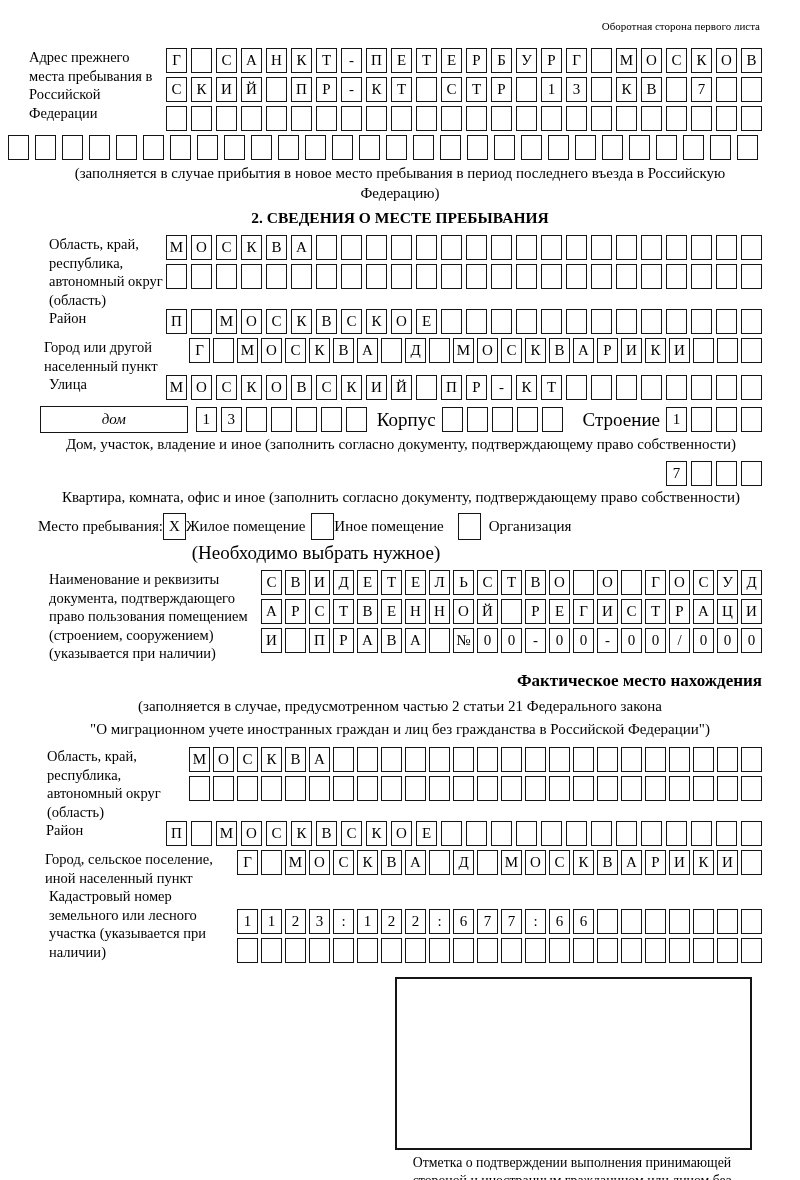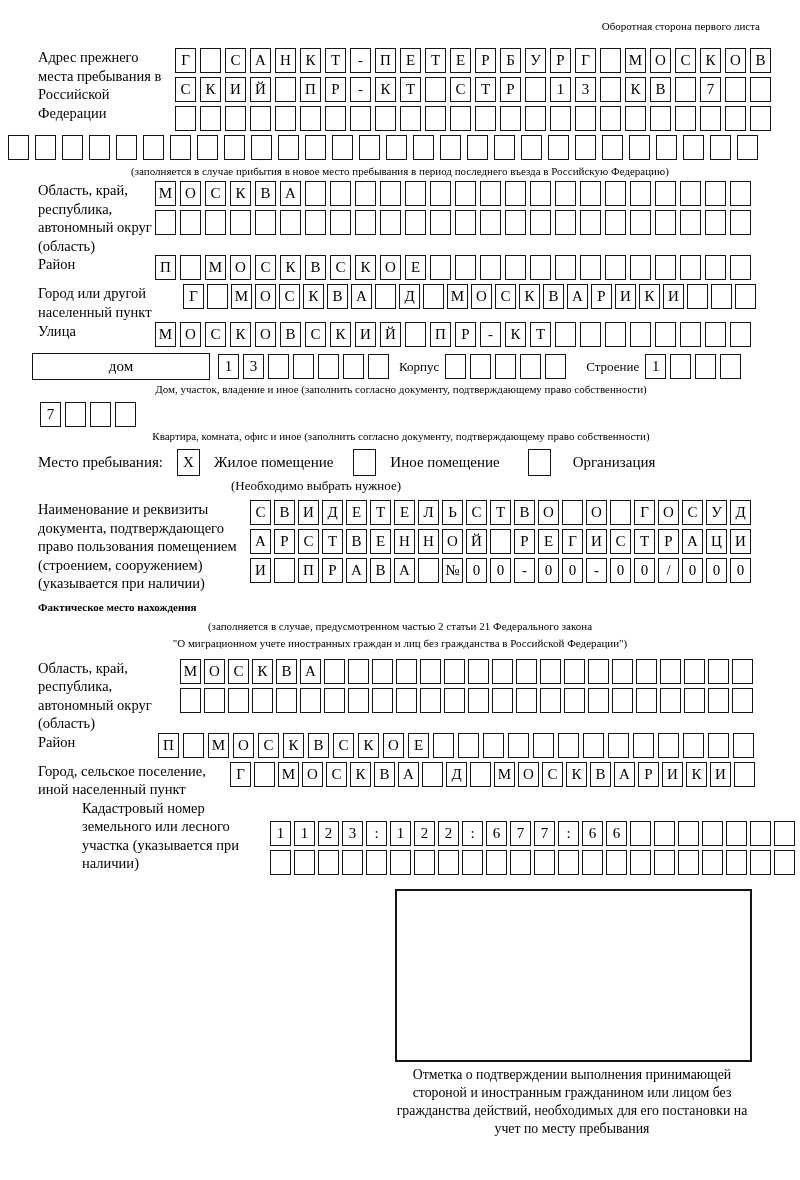--- a/index.html
+++ b/index.html
@@ -1,37 +1,37 @@
 <!DOCTYPE html>
 <html><head>
 <meta charset="utf-8">
 <style>
   html,body{margin:0;padding:0;background:#fff;}
   body{width:800px;height:1180px;overflow:hidden;color:#000;
        font-family:"Liberation Serif","DejaVu Serif",serif;}
   .page{box-sizing:border-box;width:800px;height:1180px;padding:14px 38px 0 38px;position:relative;}
   .header-note{text-align:right;font-size:11px;margin:6px 2px 16px 0;}
-  .row{display:flex;align-items:flex-start;}
+  .row{display:flex;align-items:flex-start;justify-content:flex-end;}
   .label{font-size:14.5px;line-height:1.28;flex:0 0 auto;}
   .cellrow{display:flex;gap:4px;margin-bottom:4px;}
   .cellrow.tight{gap:3px;}
   .cellrow.wide{gap:6px;}
   .cell{box-sizing:border-box;flex:0 0 auto;width:21px;height:25px;border:1.6px solid #151515;
         display:flex;align-items:center;justify-content:center;font-size:15px;line-height:1;}
-  .caption{font-size:11px;text-align:center;margin:1px 0 3px 0;line-height:1.3;}
+  .caption{font-size:15px;text-align:center;margin:1px 0 3px 0;line-height:1.3;}
   .caption.left{text-align:center;margin-left:2px;}
   .section-title{font-size:15.5px;font-weight:bold;text-align:center;margin:6px 0 8px 0;}
-  .sub-title{font-size:11px;font-weight:bold;text-align:left;margin:8px 0 6px 0;}
+  .sub-title{font-size:17px;font-weight:bold;text-align:right;margin:8px 0 6px 0;}
   .wbox{box-sizing:border-box;border:1.6px solid #151515;height:27px;display:flex;
         align-items:center;justify-content:center;font-size:15px;flex:0 0 auto;}
-  .inline-label{font-size:13px;line-height:27px;flex:0 0 auto;}
+  .inline-label{font-size:19px;line-height:27px;flex:0 0 auto;}
   .checkbox{box-sizing:border-box;width:23px;height:27px;border:1.6px solid #151515;flex:0 0 auto;
             display:flex;align-items:center;justify-content:center;font-size:15px;}
-  .stay-row{display:flex;align-items:center;gap:14px;margin:6px 0 2px 0;font-size:15px;}
-  .stay-note{font-size:13px;margin:2px 0 6px 118px;width:320px;text-align:center;}
+  .stay-row{display:flex;align-items:center;gap:0;margin:6px 0 2px 0;font-size:15px;}
+  .stay-note{font-size:19px;margin:2px 0 6px 118px;width:320px;text-align:center;}
   .bigbox{box-sizing:border-box;width:357px;height:173px;border:2px solid #151515;
           margin:10px 0 4px 357px;}
   .bigbox-caption{width:364px;margin-left:352px;text-align:center;font-size:13.8px;line-height:1.3;}
   .mt6{margin-top:6px;}
   .mb2{margin-bottom:2px;}
 </style>
 </head>
 <body>
 
 <div class="page">
@@ -146,20 +146,21 @@
       <div class="cell"></div>
       <div class="cell"></div>
       <div class="cell"></div>
       <div class="cell"></div>
       <div class="cell"></div>
       <div class="cell"></div>
       <div class="cell"></div>
     </div>
   <div class="caption">(заполняется в случае прибытия в новое место пребывания в период последнего въезда в Российскую Федерацию)</div>
 
+  <div class="section-title">2. СВЕДЕНИЯ О МЕСТЕ ПРЕБЫВАНИЯ</div>
 
   <div class="row">
     <div class="label" style="width:117px;">Область, край, республика, автономный округ (область)</div>
     <div>
       <div class="cellrow">
           <div class="cell">М</div>
           <div class="cell">О</div>
           <div class="cell">С</div>
           <div class="cell">К</div>
           <div class="cell">В</div>
@@ -296,21 +297,21 @@
         <div class="cell"></div>
         <div class="cell"></div>
         <div class="cell"></div>
         <div class="cell"></div>
         <div class="cell"></div>
         <div class="cell"></div>
       </div>
   </div>
 
   <div class="row" style="margin:2px 0 2px -6px;align-items:center;">
-    <div class="wbox" style="width:178px;">дом</div>
+    <div class="wbox" style="width:148px;font-style:italic;">дом</div>
     <div class="cellrow" style="margin:0 0 0 8px;">
         <div class="cell">1</div>
         <div class="cell">3</div>
         <div class="cell"></div>
         <div class="cell"></div>
         <div class="cell"></div>
         <div class="cell"></div>
         <div class="cell"></div>
       </div>
     <div class="inline-label" style="margin-left:10px;">Корпус</div>

